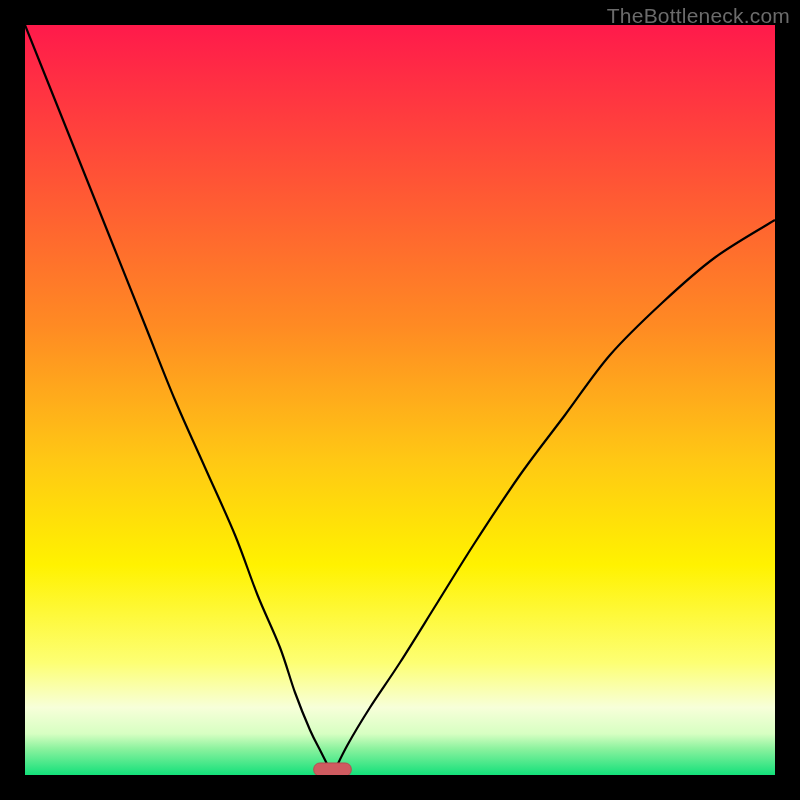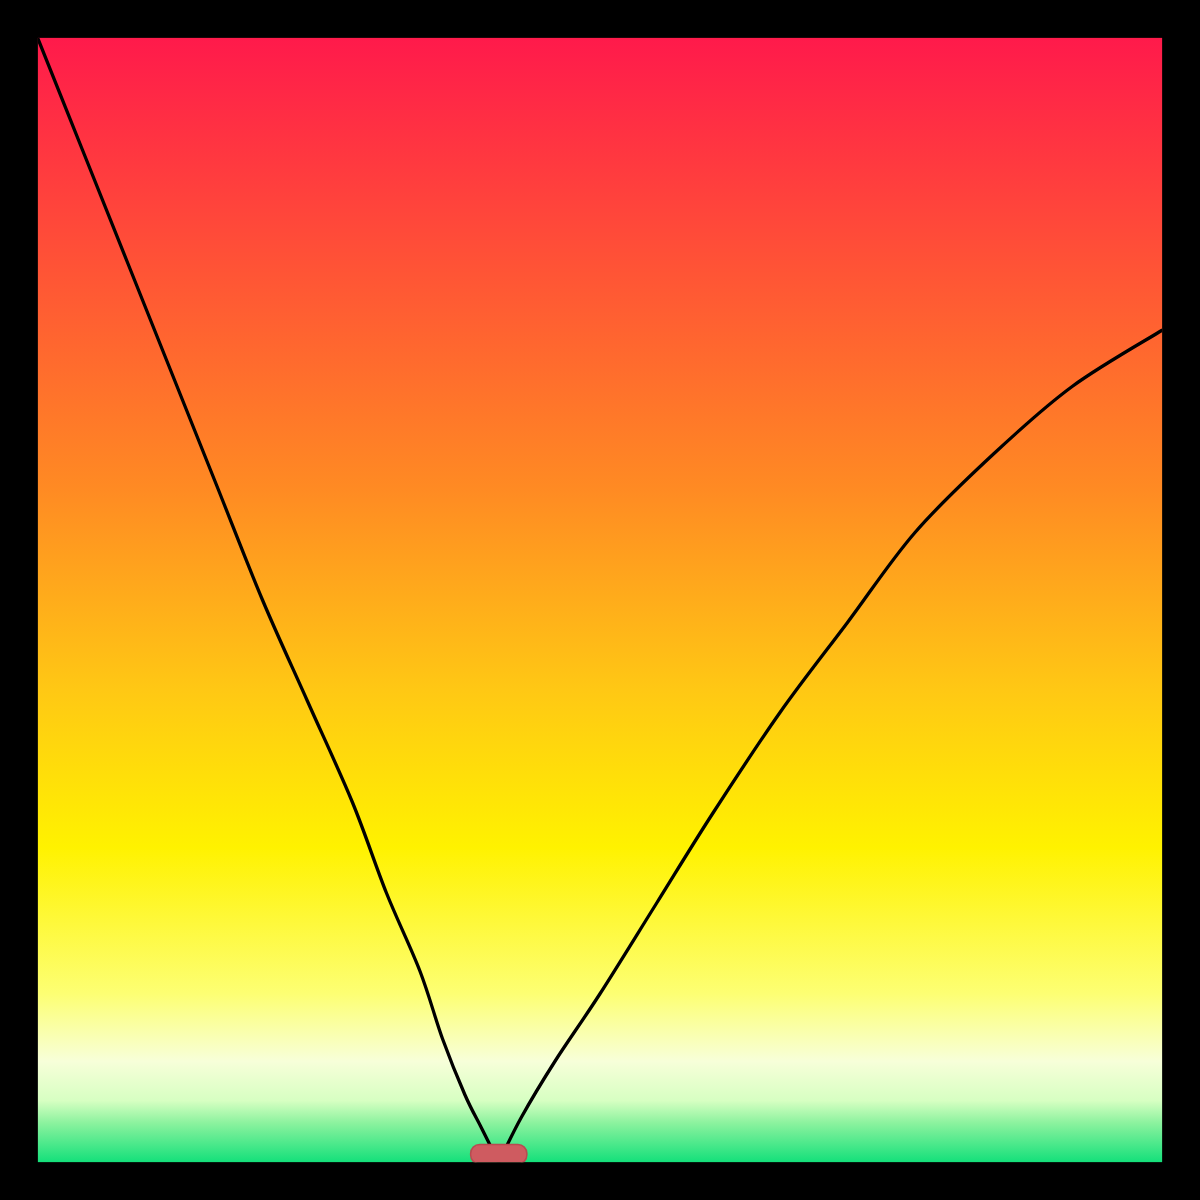--- a/index.html
+++ b/index.html
@@ -62,13 +62,14 @@
             <stop offset="100.00%" stop-color="#13e07a"></stop>
           </linearGradient>
       </defs>
       <rect x="0" y="0" width="750" height="750" fill="url(#bg-grad)"></rect>
       <path id="curve-left" fill="none" stroke-width="2.2" d="M 0.00 0.00 C 5.00 12.50, 20.00 50.00, 30.00 75.00 C 40.00 100.00, 50.00 125.00, 60.00 150.00 C 70.00 175.00, 80.00 200.00, 90.00 225.00 C 100.00 250.00, 110.00 275.00, 120.00 300.00 C 130.00 325.00, 140.00 351.25, 150.00 375.00 C 160.00 398.75, 170.00 420.00, 180.00 442.50 C 190.00 465.00, 201.25 488.75, 210.00 510.00 C 218.75 531.25, 225.00 551.25, 232.50 570.00 C 240.00 588.75, 248.75 606.25, 255.00 622.50 C 261.25 638.75, 265.00 653.75, 270.00 667.50 C 275.00 681.25, 280.63 695.00, 285.00 705.00 C 289.38 715.00, 292.50 720.00, 296.25 727.50 C 300.00 735.00, 305.63 746.25, 307.50 750.00" stroke="#000000"></path>
       <path id="curve-right" fill="none" stroke-width="2.2" d="M 307.50 750.00 C 310.00 745.00, 316.25 731.25, 322.50 720.00 C 328.75 708.75, 336.25 696.25, 345.00 682.50 C 353.75 668.75, 363.75 655.00, 375.00 637.50 C 386.25 620.00, 400.00 597.50, 412.50 577.50 C 425.00 557.50, 436.25 538.75, 450.00 517.50 C 463.75 496.25, 480.00 471.25, 495.00 450.00 C 510.00 428.75, 525.00 410.00, 540.00 390.00 C 555.00 370.00, 568.75 348.75, 585.00 330.00 C 601.25 311.25, 620.00 293.75, 637.50 277.50 C 655.00 261.25, 671.25 246.25, 690.00 232.50 C 708.75 218.75, 740.00 201.25, 750.00 195.00" stroke="#000000"></path>
       <rect id="cusp-marker" rx="6" ry="6" height="13" x="288.75" width="37.50" y="738.00" fill="#cf5b60" stroke="#b94a50" stroke-width="1"></rect>
     </svg>
   </div>
 
+  <div class="watermark">TheBottleneck.com</div>
 </div>
 
 </body></html>

